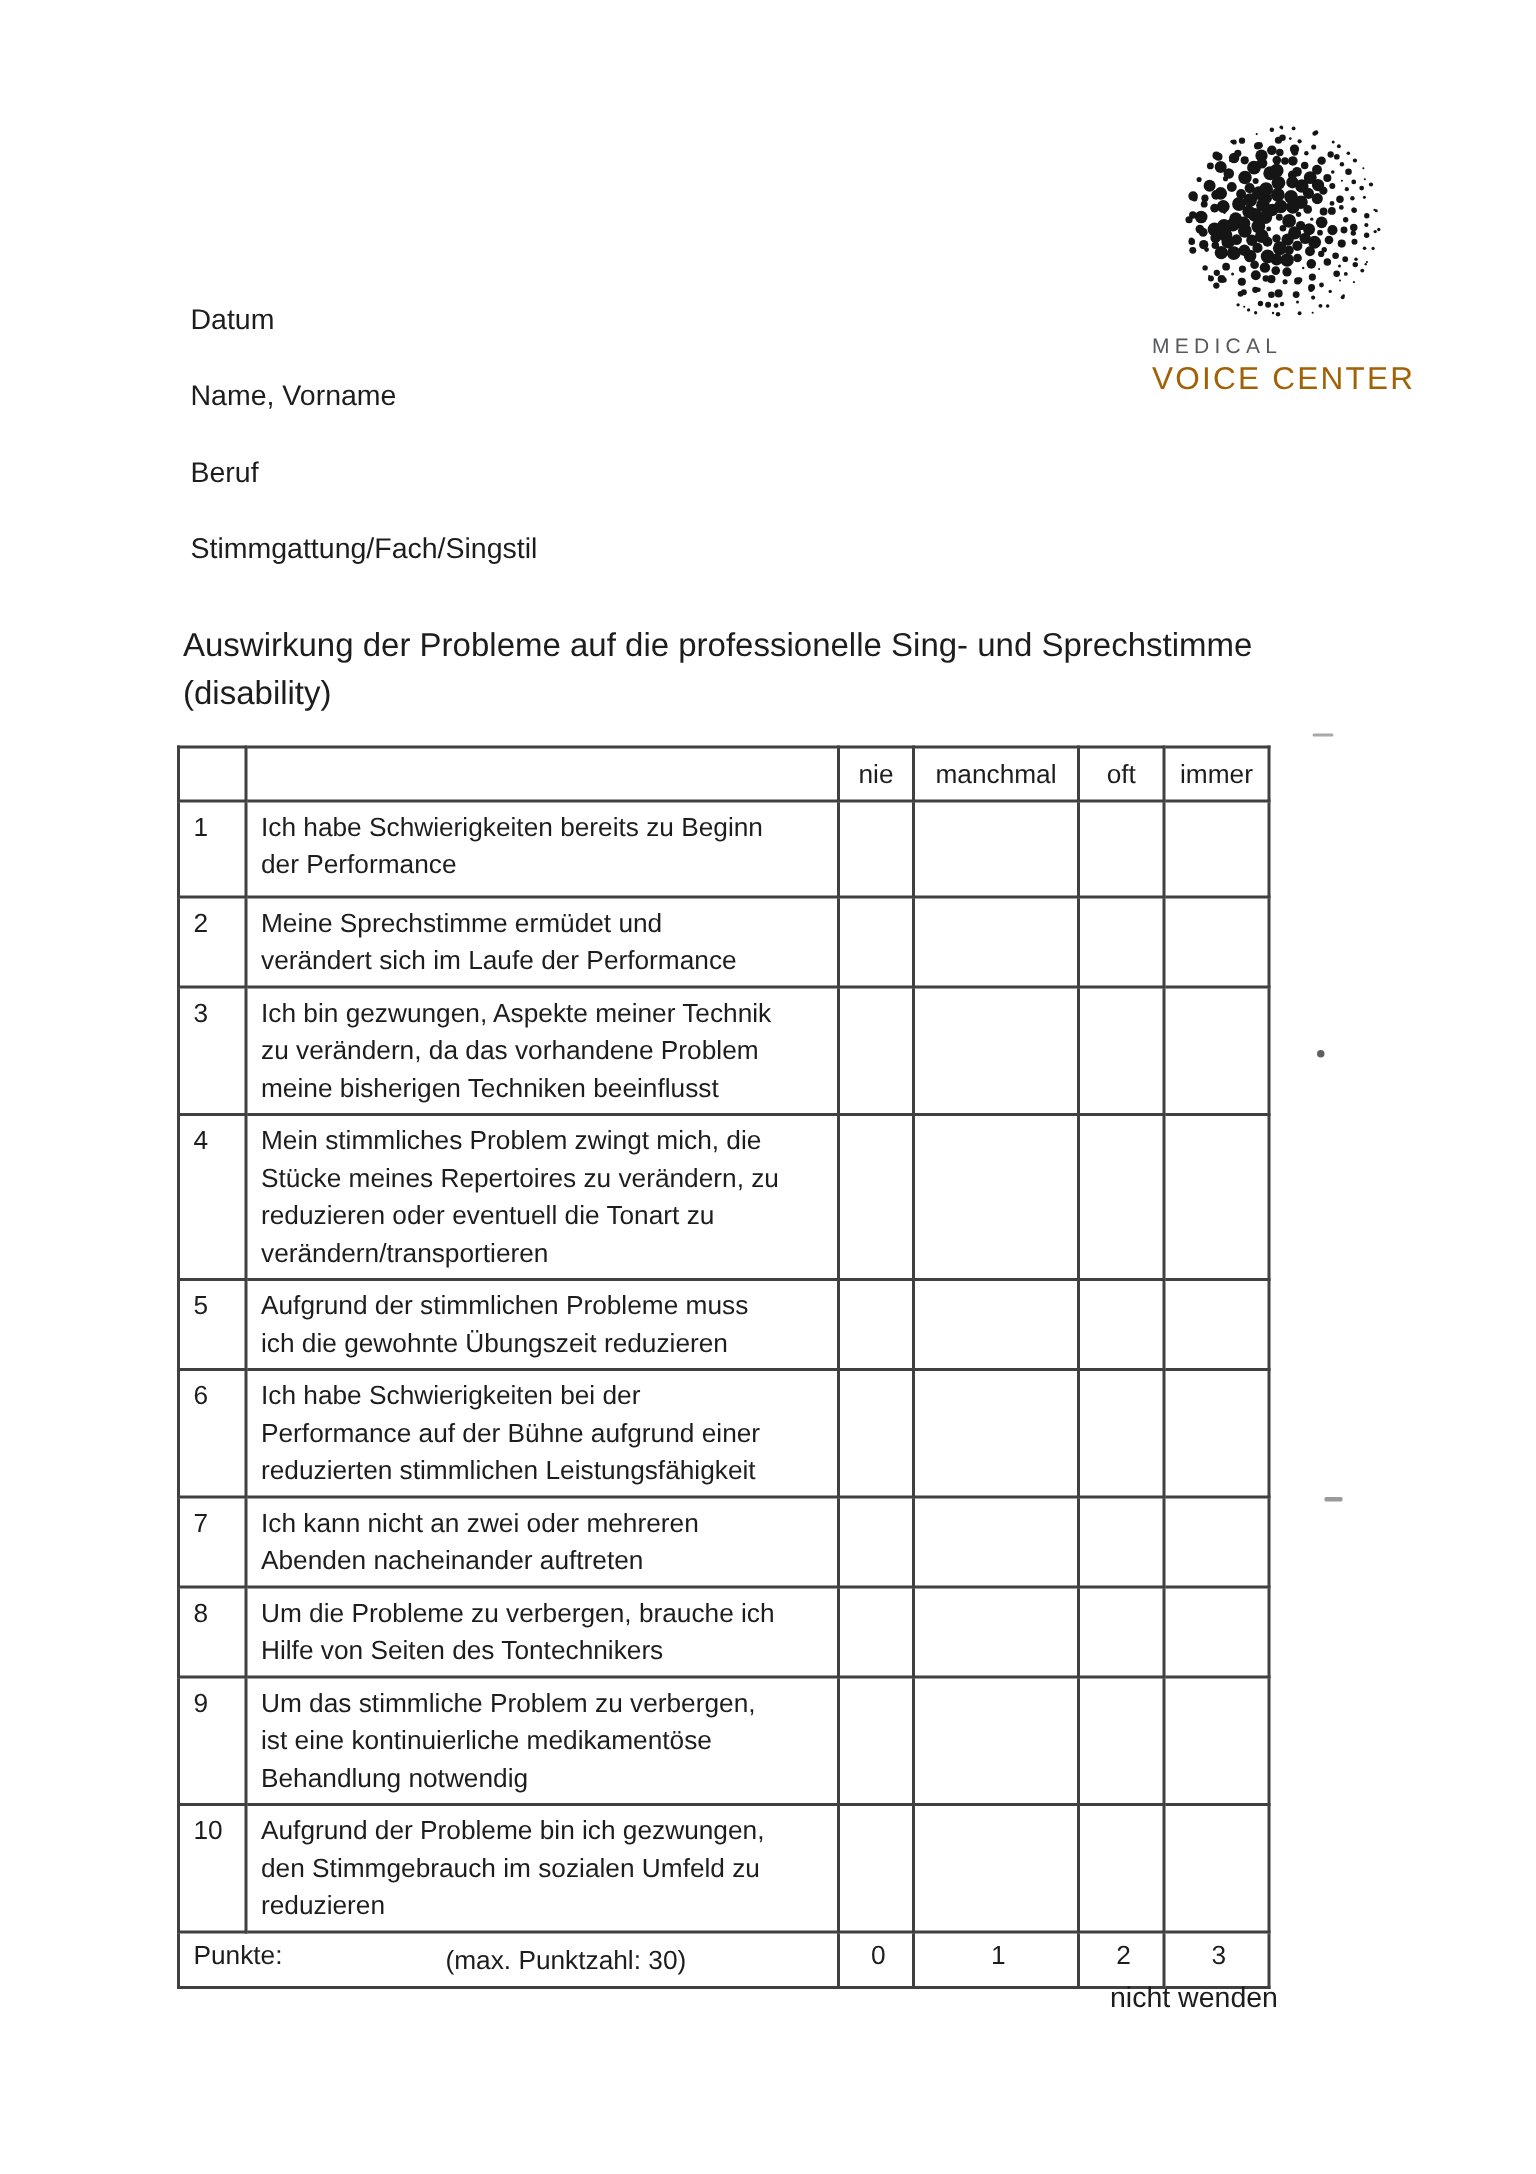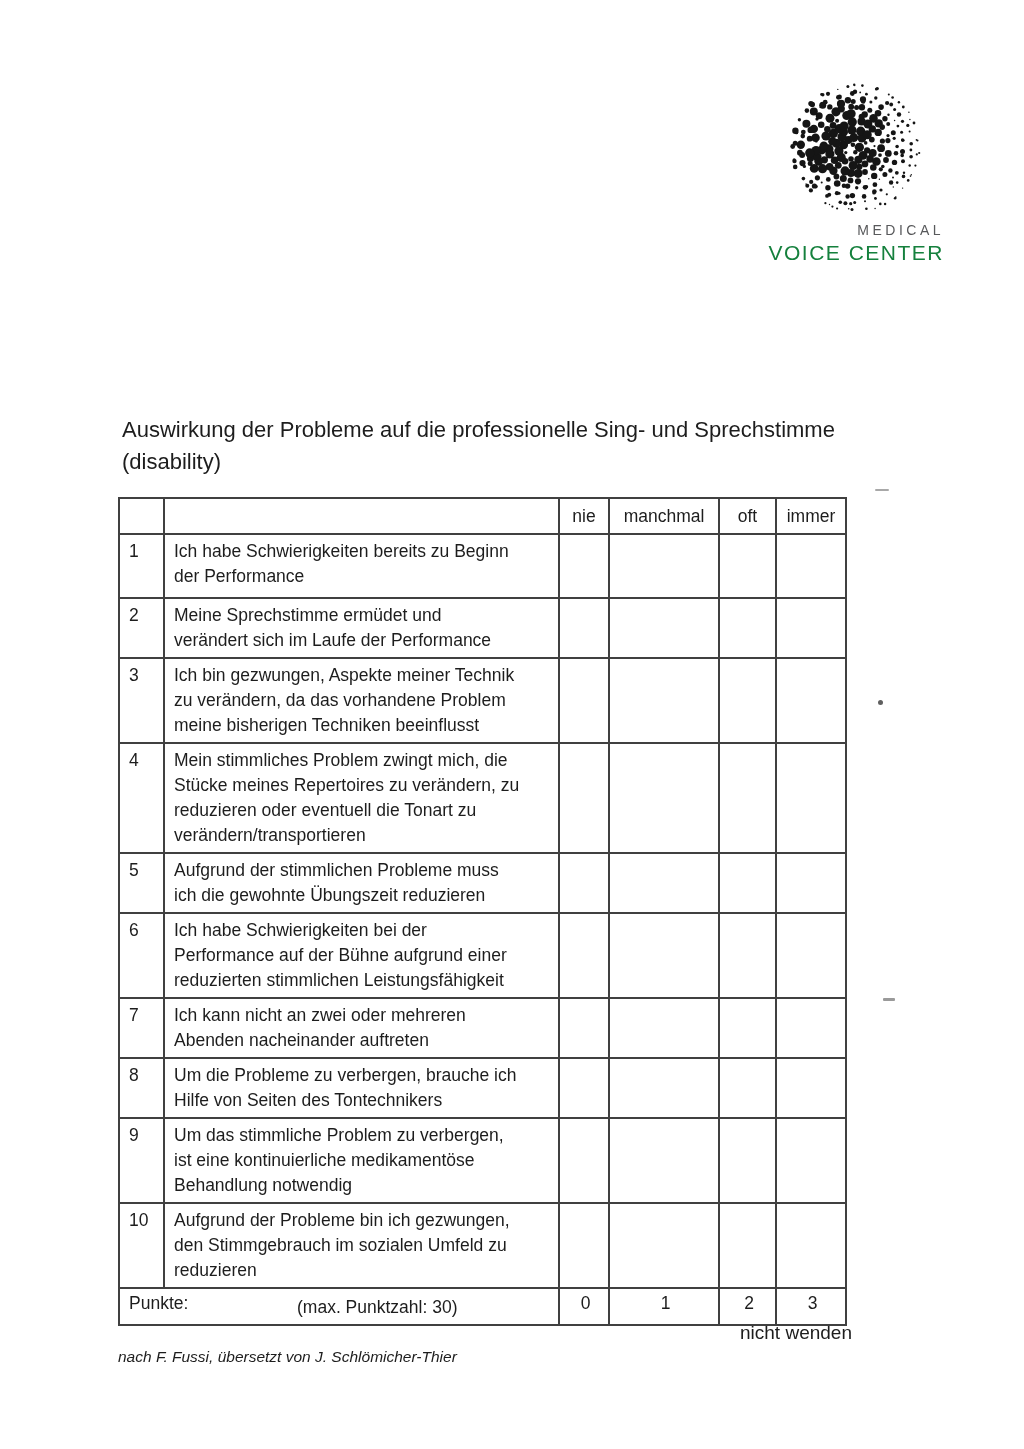--- a/index.html
+++ b/index.html
@@ -12,21 +12,21 @@
     position:absolute;left:127px;top:128px;font-size:29px;letter-spacing:.2px;
     white-space:nowrap;
   }
   .fields{position:absolute;left:127px;top:203px;display:flex;flex-direction:column;gap:29px;}
   .field-label{font-size:19px;height:22px;}
   .section-heading{
     position:absolute;left:122px;top:414px;font-size:22px;line-height:32px;
     white-space:pre-line;width:760px;
   }
   
-  .logo{position:absolute;left:768px;top:80px;width:176px;text-align:right;}
+  .logo{position:absolute;left:768px;top:80px;width:176px;text-align:left;}
   .logo svg{display:block;}
   .logo-medical{font-size:14px;letter-spacing:3.5px;margin-top:4px;}
   .logo-voice{font-size:21px;letter-spacing:1.5px;margin-top:3px;white-space:nowrap;}
   
   table.quest{
     position:absolute;left:118px;top:497px;width:727px;
     border-collapse:collapse;table-layout:fixed;
     border:2px solid #404040;
     font-size:17.5px;color:#1d1d1d;
   }
@@ -314,23 +314,29 @@
         <circle cx="117.1" cy="124.0" r="1.2" fill="#151515"></circle>
         <circle cx="112.3" cy="123.9" r="1.3" fill="#151515"></circle>
         <circle cx="107.1" cy="128.5" r="0.7" fill="#151515"></circle>
         <circle cx="98.4" cy="128.8" r="1.3" fill="#151515"></circle>
         <circle cx="84.0" cy="129.5" r="1.5" fill="#151515"></circle>
         <circle cx="80.7" cy="128.7" r="0.8" fill="#151515"></circle>
         <circle cx="69.1" cy="128.5" r="1.1" fill="#151515"></circle>
         <circle cx="64.4" cy="126.6" r="1.1" fill="#151515"></circle>
       </svg>
     <div class="logo-medical" style="color: rgb(88, 89, 91);">MEDICAL</div>
-    <div class="logo-voice" style="color: #15803d;">VOICE CENTER</div>
+    <div class="logo-voice" style="color: #a16207;">VOICE CENTER</div>
   </div>
 
+  <div class="fields">
+    <div class="field-label">Datum</div>
+    <div class="field-label">Name, Vorname</div>
+    <div class="field-label">Beruf</div>
+    <div class="field-label">Stimmgattung/Fach/Singstil</div>
+  </div>
 
   <div class="section-heading">Auswirkung der Probleme auf die professionelle Sing- und Sprechstimme
 (disability)</div>
 
   <table class="quest">
     <colgroup>
       <col style="width:45px">
         <col style="width:395px">
         <col style="width:50px">
       <col style="width:110px">
@@ -453,19 +459,18 @@
         </td>
         <td class="pt-val">0</td>
         <td class="pt-val">1</td>
         <td class="pt-val">2</td>
         <td class="pt-val">3</td>
       </tr>
     </tfoot>
   </table>
 
   <div class="turn-note">nicht wenden</div>
-  <div class="credit">nach F. Fussi, übersetzt von J. Schlömicher-Thier</div>
 
   <div class="artifact a-dash1"></div>
   <div class="artifact a-dot"></div>
   <div class="artifact a-dash2"></div>
 
 </div>
 
 </body></html>

